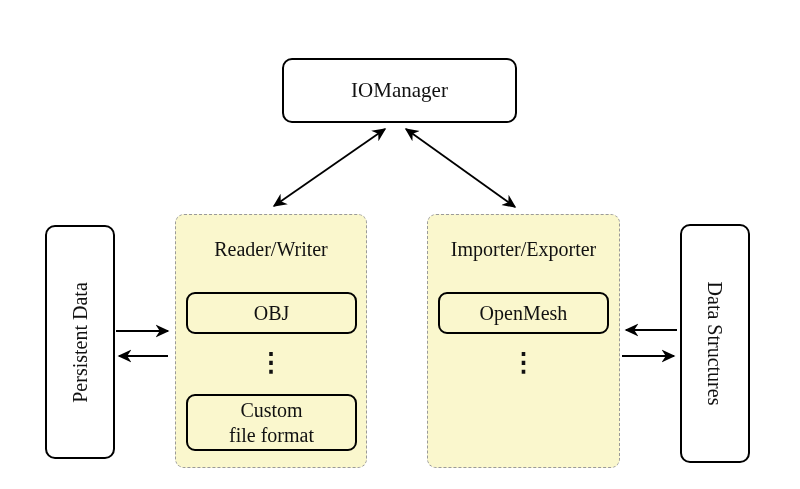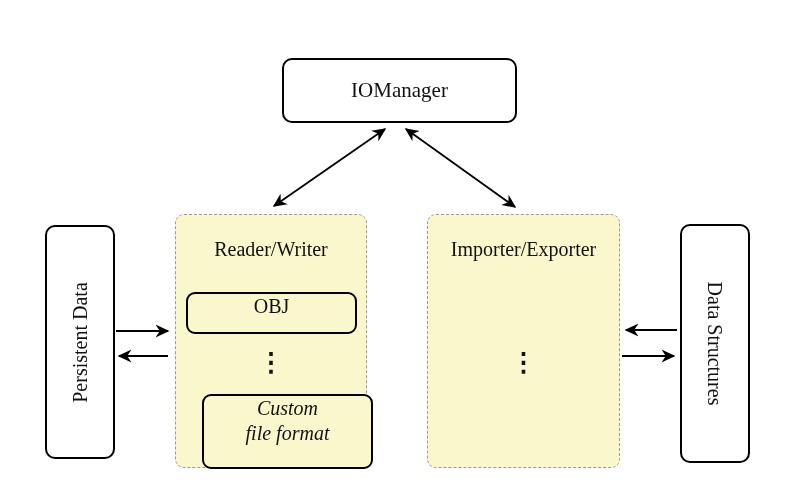--- a/index.html
+++ b/index.html
@@ -53,28 +53,29 @@
     font-size: 20px;
     line-height: 22px;
   }
   .subnode {
     position: absolute;
     box-sizing: border-box;
     background: #faf7cd;
     border: 2.5px solid #000000;
     border-radius: 9px;
     display: flex;
+    align-items: center;
     justify-content: center;
     text-align: center;
     font-size: 20px;
     line-height: 25px;
     white-space: pre-line;
   }
   .subnode.pos-top    { left: 10px; top: 77px;  width: 171px; height: 42px; }
-  .subnode.pos-bottom { left: 26px; top: 179px; width: 171px; height: 75px; font-style: italic; }
+  .subnode.pos-bottom { left: 10px; top: 179px; width: 171px; height: 57px; }
   .dots {
     position: absolute;
     top: 133px; left: 0;
     width: 100%;
     text-align: center;
     font-size: 26px;
     line-height: 30px;
     font-weight: bold;
     color: #111111;
   }
@@ -126,20 +127,23 @@
     </div>
     <div class="dots">⋮</div>
     <div class="subnode pos-bottom">
       <span>Custom
 file format</span>
     </div>
   </div>
 
   <div class="group" id="group-importer-exporter">
     <div class="group-title">Importer/Exporter</div>
+    <div class="subnode pos-top">
+      <span>OpenMesh</span>
+    </div>
     <div class="dots">⋮</div>
   </div>
 
   <div class="sidenode" id="persistent-data">
     <span class="rot-ccw">Persistent Data</span>
   </div>
 
   <div class="sidenode" id="data-structures">
     <span class="rot-cw">Data Structures</span>
   </div>

